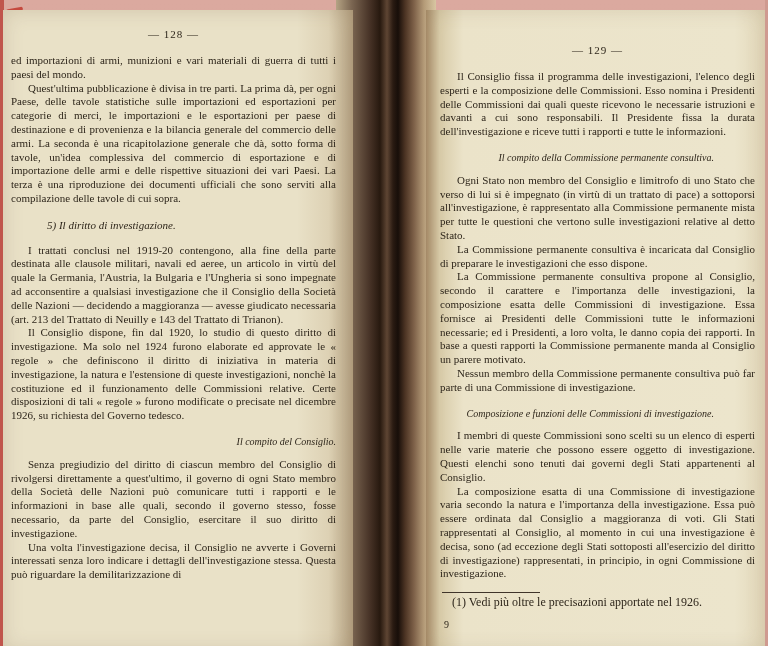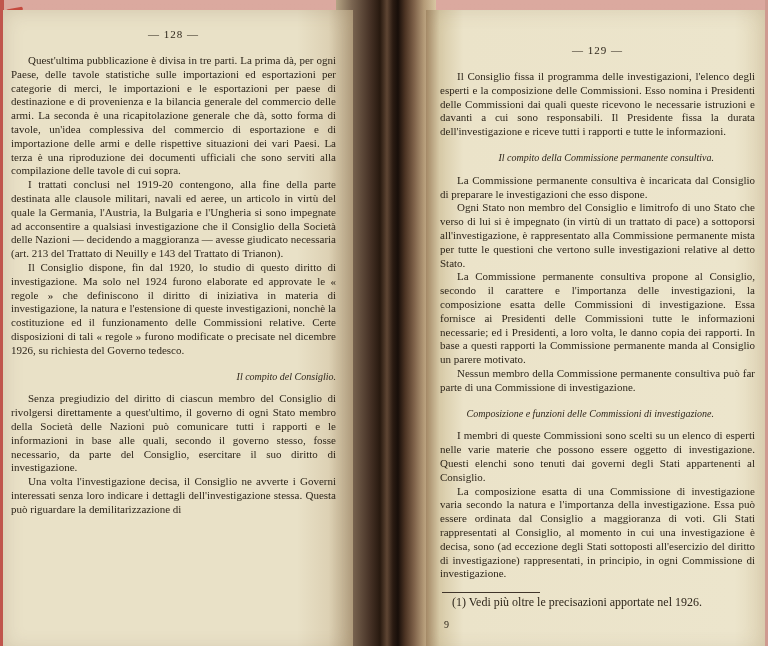--- a/index.html
+++ b/index.html
@@ -45,36 +45,38 @@
 
 <div class="scan">
   <div class="gutter"></div>
   <div class="edge-left"></div>
   <div class="edge-right"></div>
   <div class="mark-red"></div>
 
   <div class="page left">
     <div class="inner-left">
       <div class="pagenum">— 128 —</div>
+      <p class="p cont">ed importazioni di armi, munizioni e vari materiali di guerra di tutti i paesi del mondo.</p>
       <p class="p">Quest'ultima pubblicazione è divisa in tre parti. La prima dà, per ogni Paese, delle tavole statistiche sulle importazioni ed esportazioni per categorie di merci, le importazioni e le esportazioni per paese di destinazione e di provenienza e la bilancia generale del commercio delle armi. La seconda è una ricapitolazione generale che dà, sotto forma di tavole, un'idea complessiva del commercio di esportazione e di importazione delle armi e delle rispettive situazioni dei vari Paesi. La terza è una riproduzione dei documenti ufficiali che sono serviti alla compilazione delle tavole di cui sopra.</p>
+      <div class="hsec">5) Il diritto di investigazione.</div>
       <p class="p">I trattati conclusi nel 1919-20 contengono, alla fine della parte destinata alle clausole militari, navali ed aeree, un articolo in virtù del quale la Germania, l'Austria, la Bulgaria e l'Ungheria si sono impegnate ad acconsentire a qualsiasi investigazione che il Consiglio della Società delle Nazioni — decidendo a maggioranza — avesse giudicato necessaria (art. 213 del Trattato di Neuilly e 143 del Trattato di Trianon).</p>
       <p class="p">Il Consiglio dispone, fin dal 1920, lo studio di questo diritto di investigazione. Ma solo nel 1924 furono elaborate ed approvate le « regole » che definiscono il diritto di iniziativa in materia di investigazione, la natura e l'estensione di queste investigazioni, nonchè la costituzione ed il funzionamento delle Commissioni relative. Certe disposizioni di tali « regole » furono modificate o precisate nel dicembre 1926, su richiesta del Governo tedesco.</p>
       <div class="hsub">Il compito del Consiglio.</div>
       <p class="p">Senza pregiudizio del diritto di ciascun membro del Consiglio di rivolgersi direttamente a quest'ultimo, il governo di ogni Stato membro della Società delle Nazioni può comunicare tutti i rapporti e le informazioni in base alle quali, secondo il governo stesso, fosse necessario, da parte del Consiglio, esercitare il suo diritto di investigazione.</p>
       <p class="p">Una volta l'investigazione decisa, il Consiglio ne avverte i Governi interessati senza loro indicare i dettagli dell'investigazione stessa. Questa può riguardare la demilitarizzazione di</p>
     </div>
   </div>
 
   <div class="page right">
     <div class="inner-right">
       <div class="pagenum">— 129 —</div>
       <p class="p">Il Consiglio fissa il programma delle investigazioni, l'elenco degli esperti e la composizione delle Commissioni. Esso nomina i Presidenti delle Commissioni dai quali queste ricevono le necessarie istruzioni e davanti a cui sono responsabili. Il Presidente fissa la durata dell'investigazione e riceve tutti i rapporti e tutte le informazioni.</p>
       <div class="hsub hang">Il compito della Commissione permanente consultiva.</div>
+      <p class="p">Ogni Stato non membro del Consiglio e limitrofo di uno Stato che verso di lui si è impegnato (in virtù di un trattato di pace) a sottoporsi all'investigazione, è rappresentato alla Commissione permanente mista per tutte le questioni che vertono sulle investigazioni relative al detto Stato.</p>
       <p class="p">La Commissione permanente consultiva è incaricata dal Consiglio di preparare le investigazioni che esso dispone.</p>
-      <p class="p">Ogni Stato non membro del Consiglio e limitrofo di uno Stato che verso di lui si è impegnato (in virtù di un trattato di pace) a sottoporsi all'investigazione, è rappresentato alla Commissione permanente mista per tutte le questioni che vertono sulle investigazioni relative al detto Stato.</p>
       <p class="p">La Commissione permanente consultiva propone al Consiglio, secondo il carattere e l'importanza delle investigazioni, la composizione esatta delle Commissioni di investigazione. Essa fornisce ai Presidenti delle Commissioni tutte le informazioni necessarie; ed i Presidenti, a loro volta, le danno copia dei rapporti. In base a questi rapporti la Commissione permanente manda al Consiglio un parere motivato.</p>
       <p class="p">Nessun membro della Commissione permanente consultiva può far parte di una Commissione di investigazione.</p>
       <div class="hsub hang">Composizione e funzioni delle Commissioni di investigazione.</div>
       <p class="p">I membri di queste Commissioni sono scelti su un elenco di esperti nelle varie materie che possono essere oggetto di investigazione. Questi elenchi sono tenuti dai governi degli Stati appartenenti al Consiglio.</p>
       <p class="p">La composizione esatta di una Commissione di investigazione varia secondo la natura e l'importanza della investigazione. Essa può essere ordinata dal Consiglio a maggioranza di voti. Gli Stati rappresentati al Consiglio, al momento in cui una investigazione è decisa, sono (ad eccezione degli Stati sottoposti all'esercizio del diritto di investigazione) rappresentati, in principio, in ogni Commissione di investigazione.</p>
       <div class="fnrule"></div>
       <p class="fn">(1) Vedi più oltre le precisazioni apportate nel 1926.</p>
       <div class="sig">9</div>
     </div>
   </div>

